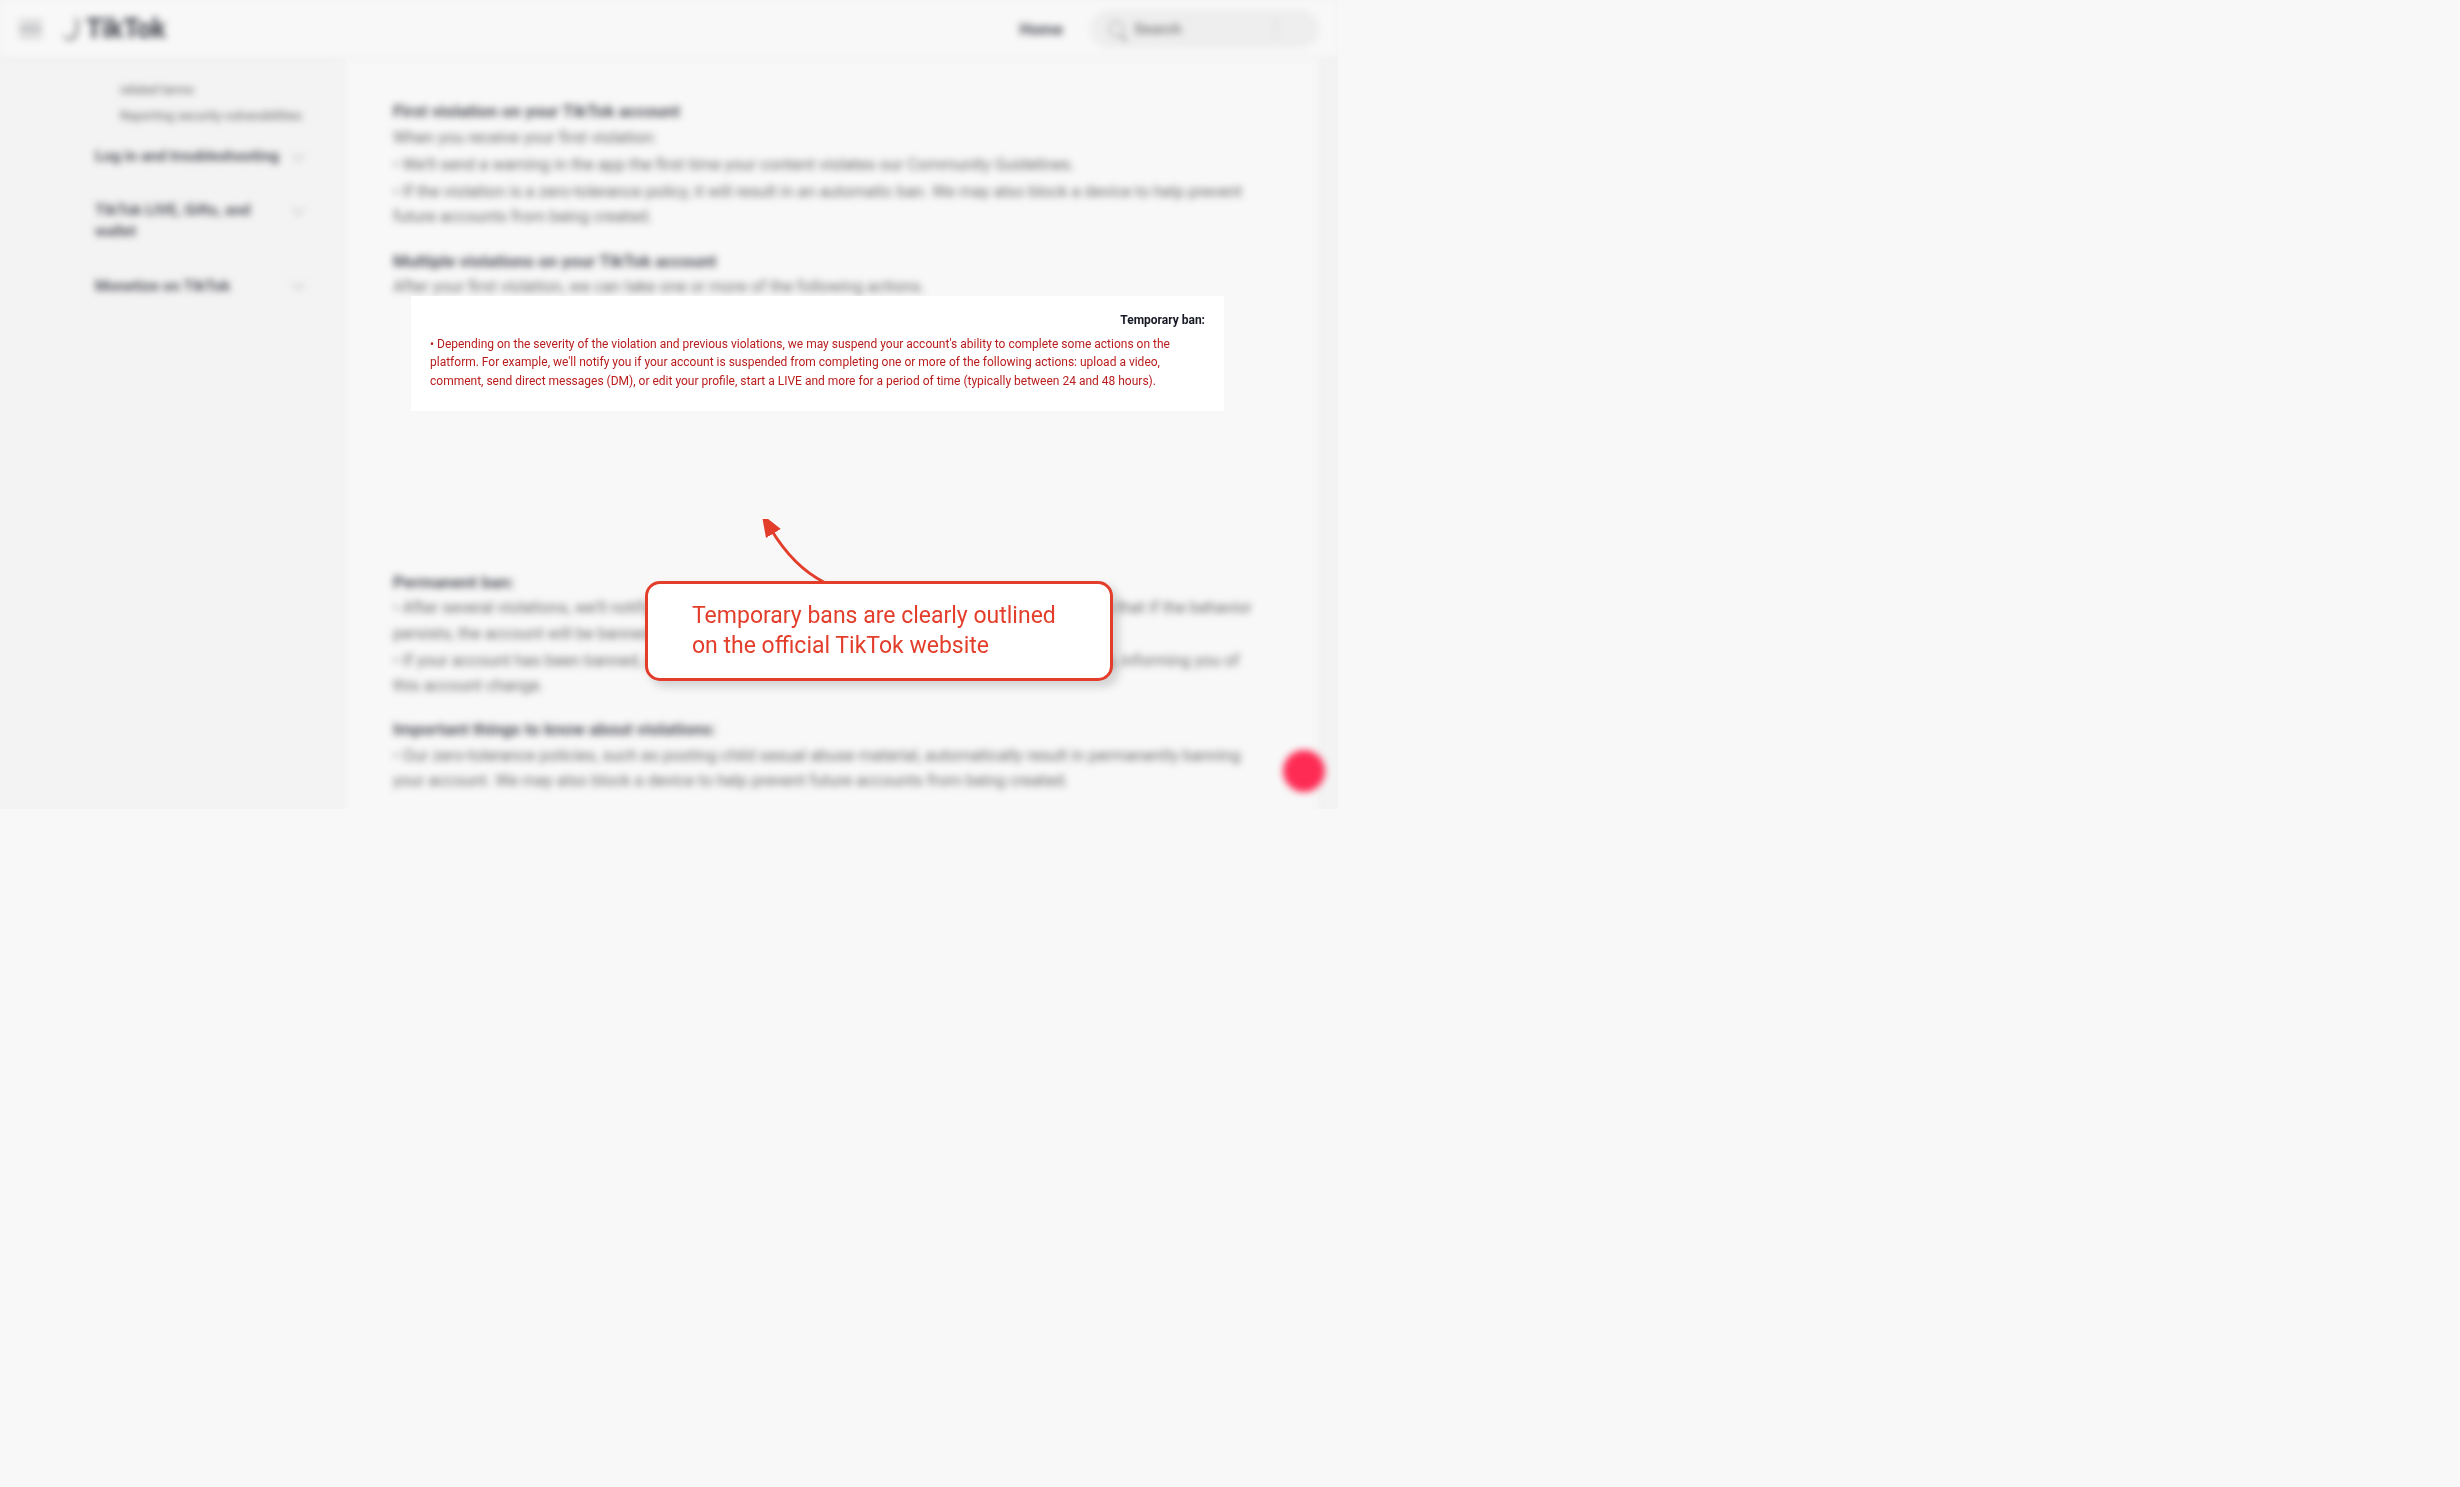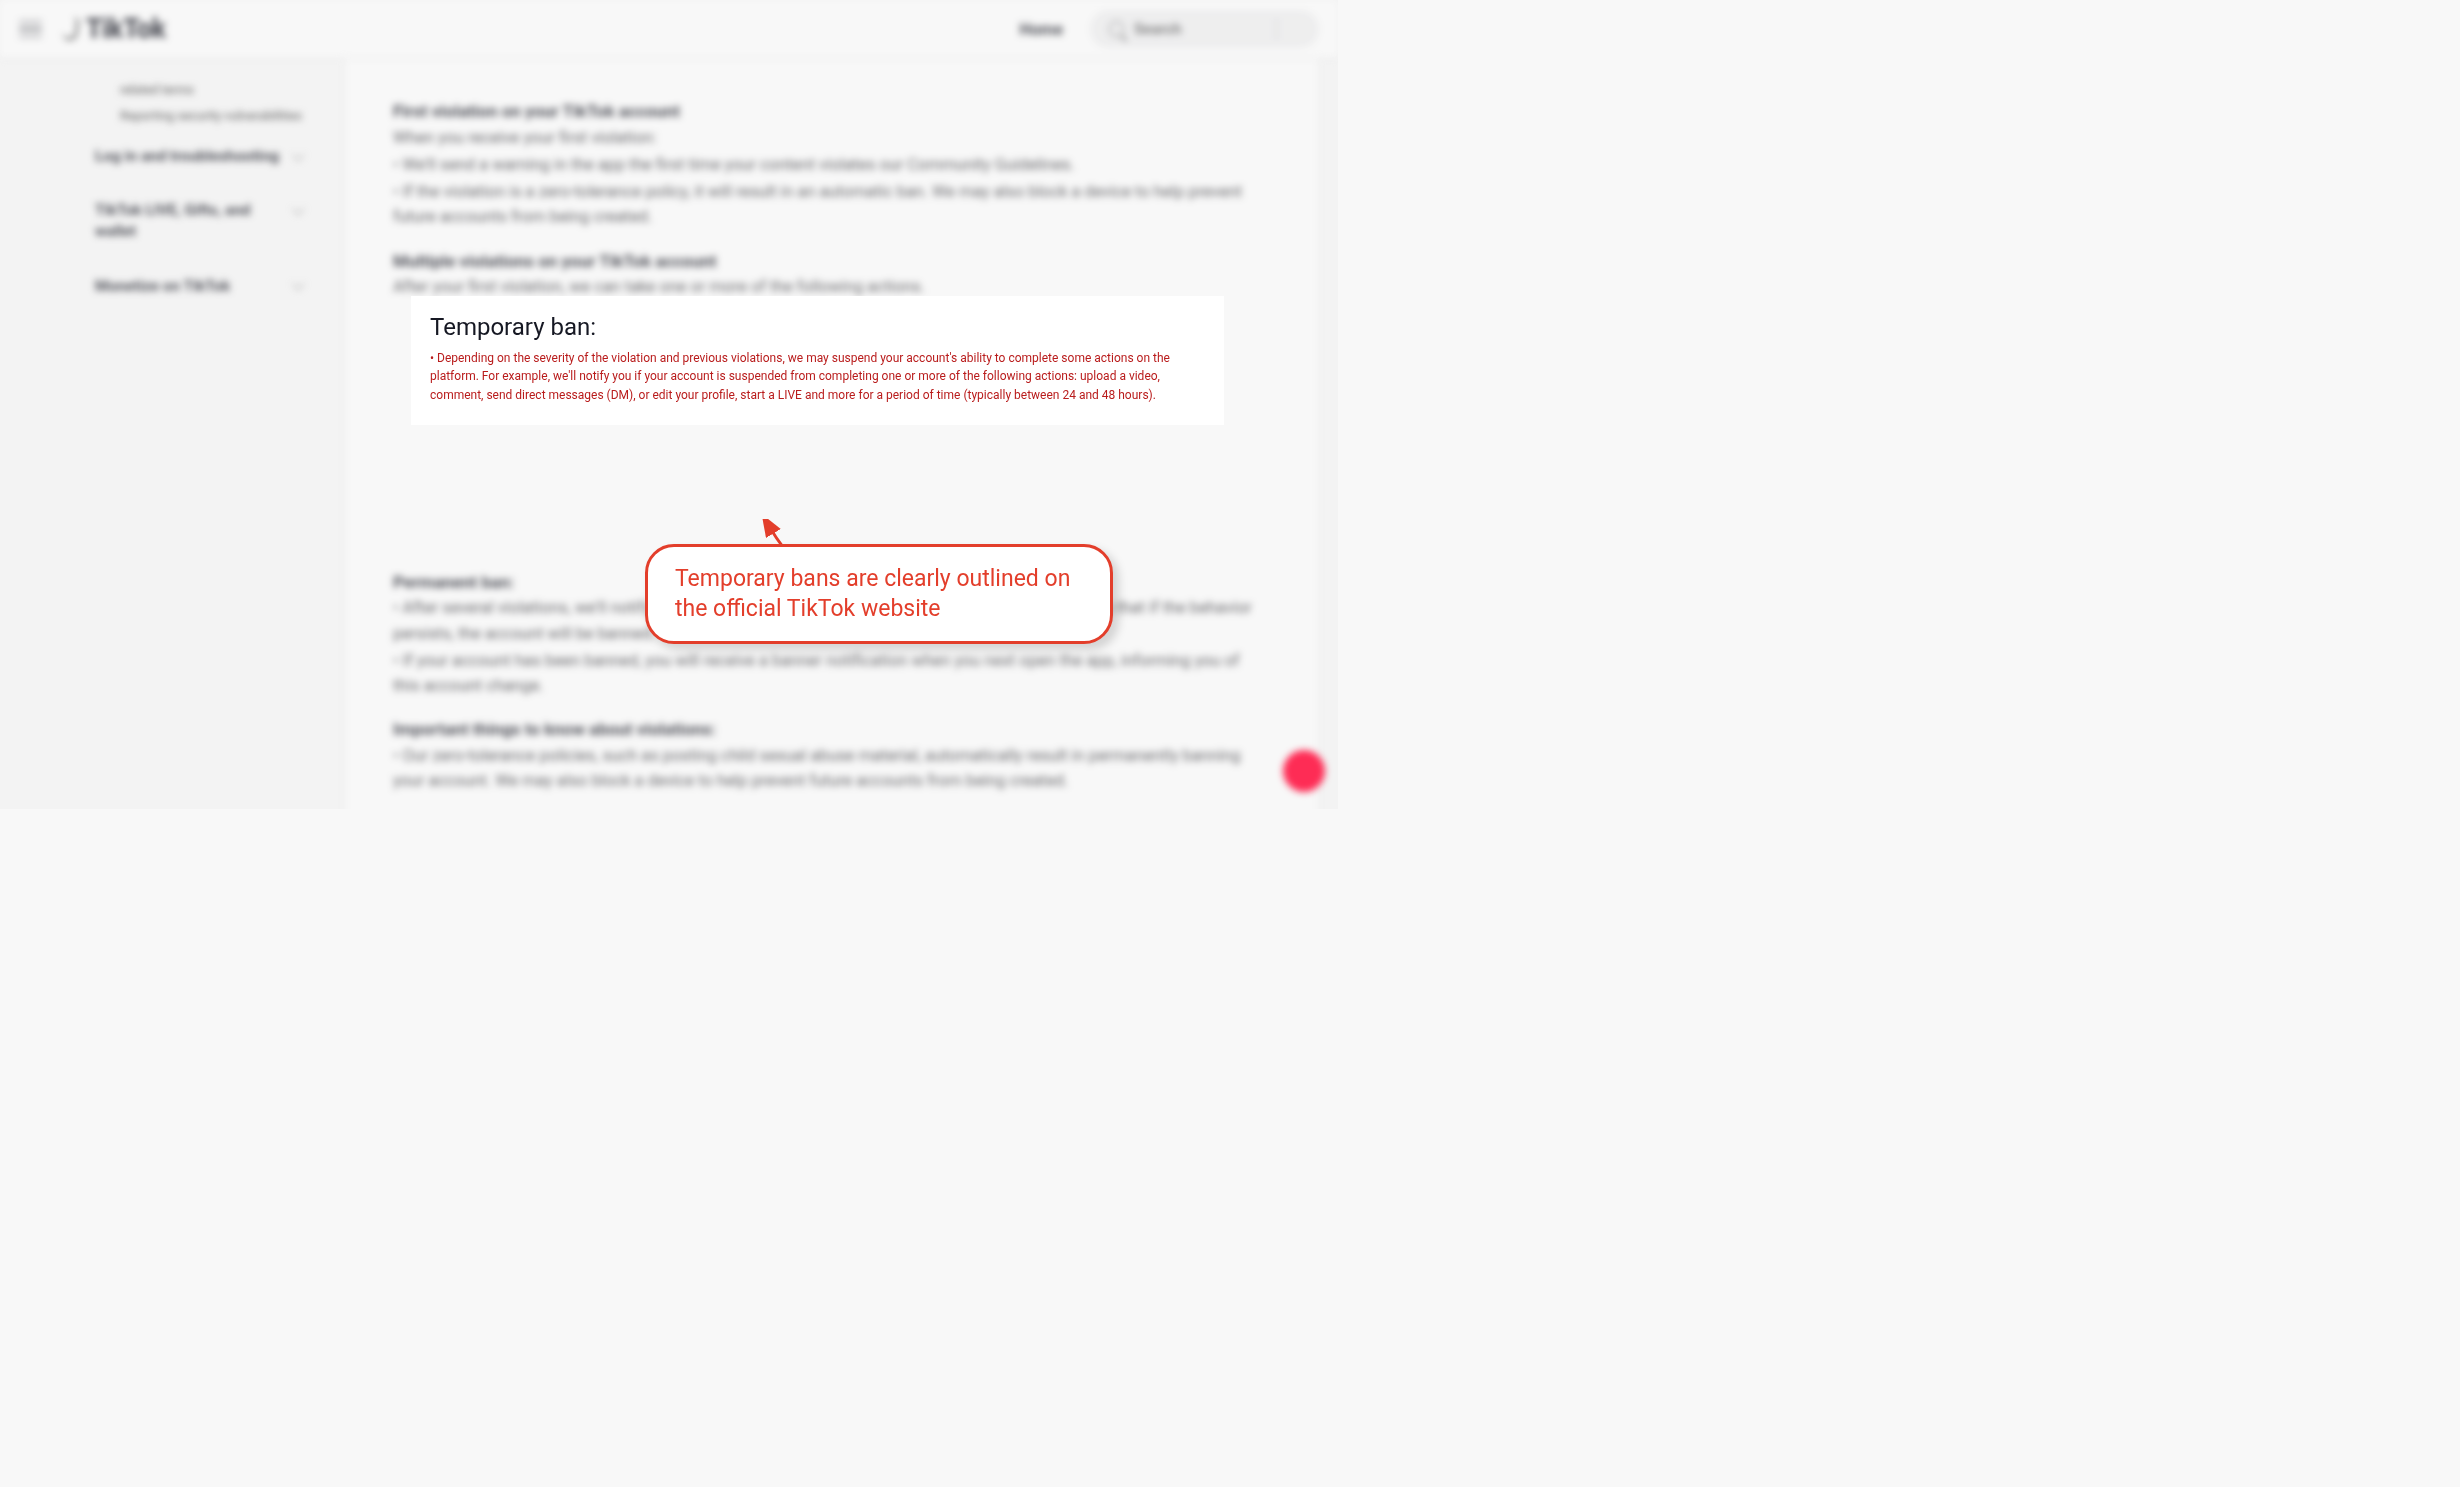--- a/index.html
+++ b/index.html
@@ -71,31 +71,31 @@
   .lead { font-weight: 400; }
 
   
   .highlight-box {
     position: absolute;
     left: 411px; top: 296px; width: 813px;
     background: #fff;
     padding: 17px 19px 19px 19px;
     z-index: 20;
   }
-  .highlight-box .h { font-size: 24px; font-weight: 400; margin: 0 0 7.6px 0; }
+  .highlight-box .h { font-size: 12px; font-weight: 700; margin: 0 0 7.6px 0; text-align: right; }
   .highlight-box .p { font-size: 12px; line-height: 1.55; color: #b91c1c; }
 
   
   .callout {
     position: absolute;
-    left: 645px; top: 544px;
+    left: 645px; top: 581px;
     background: #fff;
     border: 3.8px solid #e33e2b;
-    border-radius: 29px;
-    padding: 17px 27px;
+    border-radius: 15px;
+    padding: 17px 44px;
     width: 468px;
     font-size: 23px;
     color: #e33e2b;
     line-height: 1.3;
     z-index: 30;
     box-shadow: 5.7px 5.7px 9.6px rgba(0,0,0,0.15);
   }
   .arrow {
     position: absolute;
     left: 755px; top: 519px;

